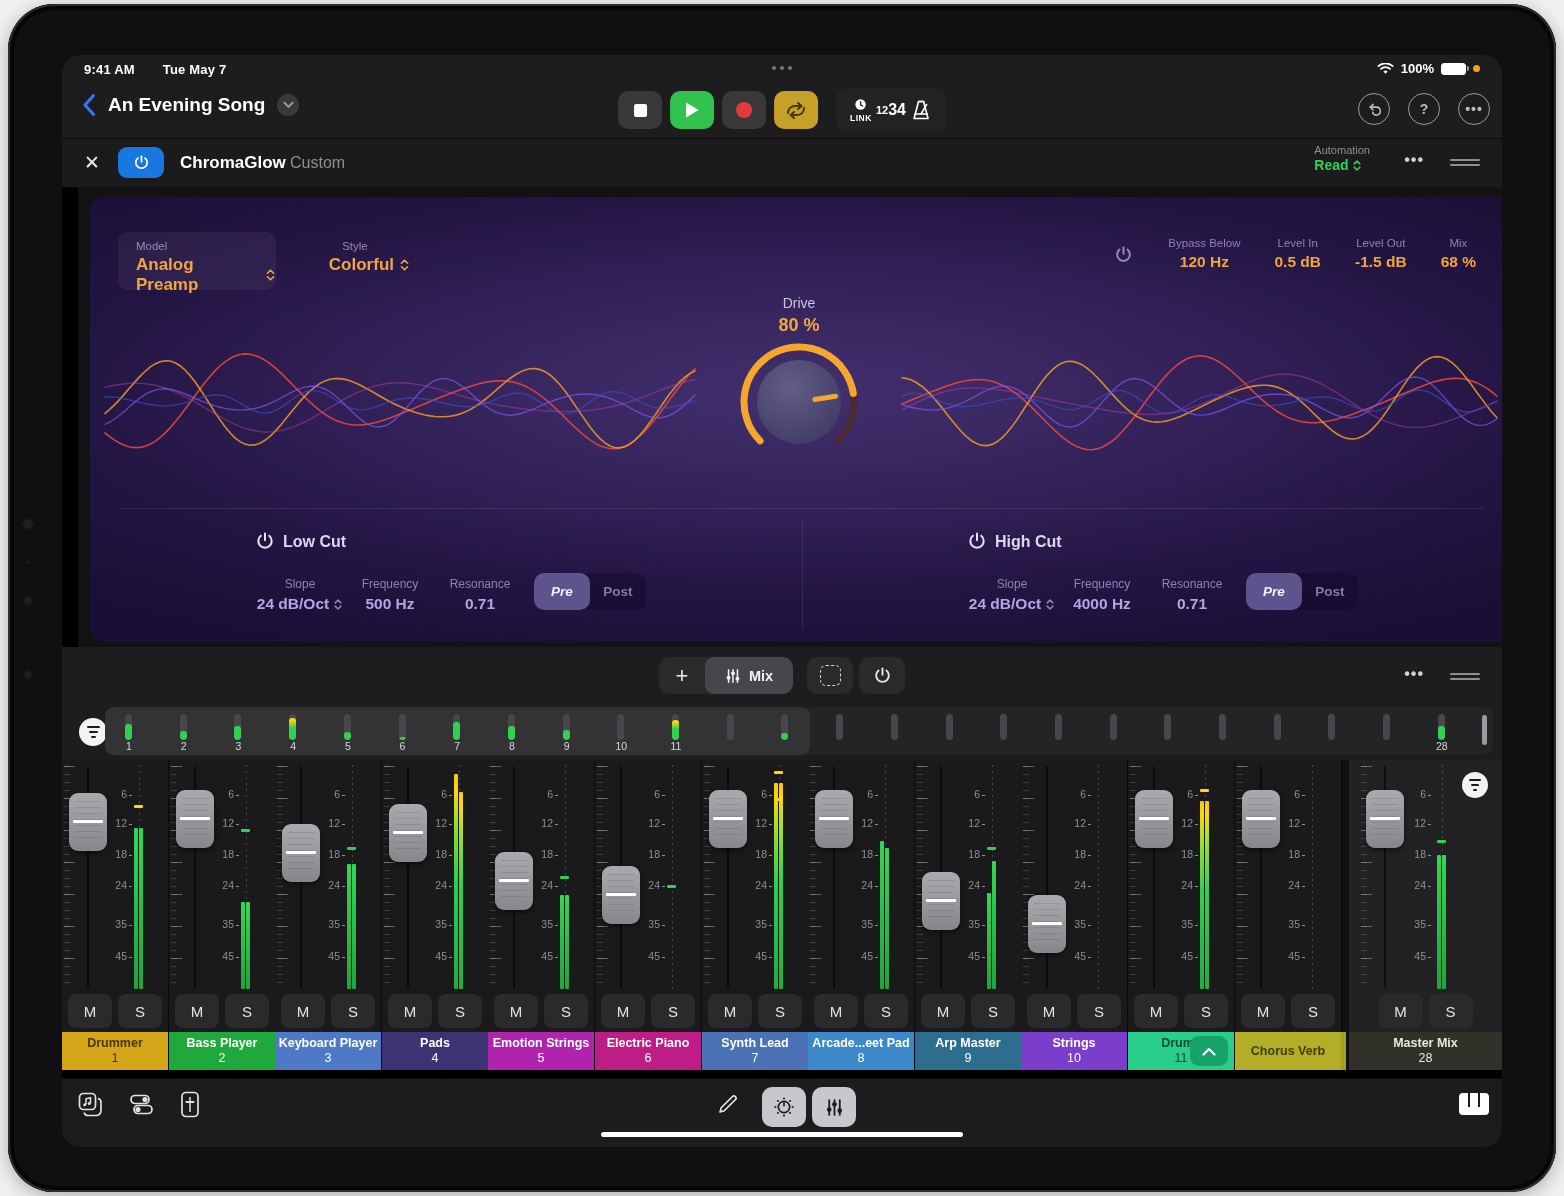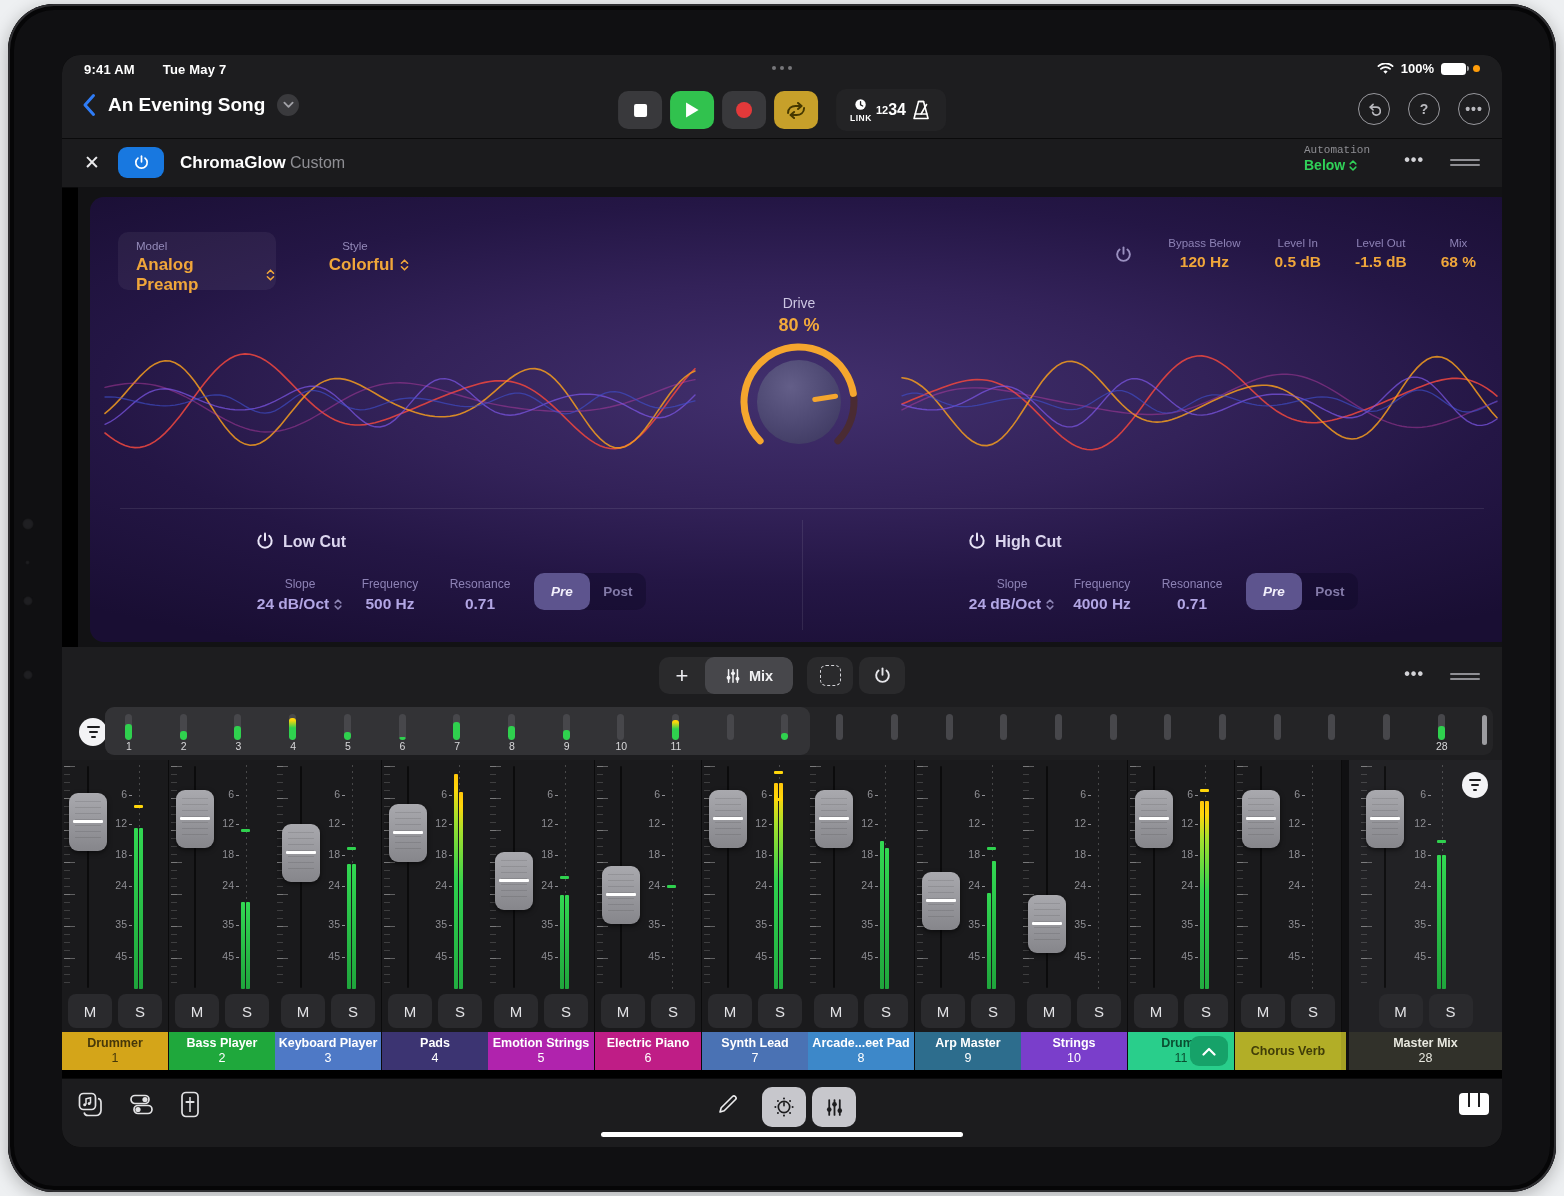--- a/index.html
+++ b/index.html
@@ -42,21 +42,21 @@
   .countin{color:#fff;font-weight:700;display:flex;align-items:flex-end;}
   .t-right{position:absolute;right:12px;top:10px;display:flex;align-items:center;gap:18px;}
   .circ{width:30px;height:30px;border-radius:50%;border:1.6px solid #98989d;color:#b9b9be;display:flex;align-items:center;justify-content:center;font-size:14px;font-weight:700;}
   
   .plug-head{position:absolute;left:0;top:83px;width:1440px;height:48px;background:#1b1b1d;border-top:1px solid #0a0a0b;border-bottom:1px solid #0a0a0b;}
   .ph-close{position:absolute;left:22px;top:12px;color:#ececee;font-size:19px;font-weight:400;}
   .ph-power{position:absolute;left:56px;top:8px;width:46px;height:31px;border-radius:9px;background:#1878e0;color:#fff;display:flex;align-items:center;justify-content:center;}
   .ph-title{position:absolute;left:118px;top:14px;font-size:17px;font-weight:700;color:#fff;}
   .ph-preset{position:absolute;left:228px;top:15px;font-size:16px;color:#8e8e93;}
   .auto-col{position:absolute;right:132px;top:5px;text-align:left;}
-  .auto-lbl{font-size:11px;color:#8e8e93;font-family:Liberation Mono, monospace;}
+  .auto-lbl{font-size:11px;color:#8e8e93;}
   .auto-val{font-size:14px;font-weight:700;color:#30d158;display:flex;align-items:center;gap:3px;margin-top:1px;}
   .ph-more{position:absolute;right:78px;top:12px;color:#d2d2d6;font-size:16px;letter-spacing:1px;font-weight:700;}
   .handle{position:absolute;width:30px;height:8px;}
   .handle i{display:block;height:2px;border-radius:2px;background:#8e8e93;margin-bottom:3px;}
   
   .plug-region{position:absolute;left:16px;top:132px;width:1440px;height:460px;background:#121214;}
   .panel{position:absolute;left:12px;top:10px;width:1424px;height:445px;border-radius:14px;overflow:hidden;
     background:radial-gradient(ellipse 75% 65% at 50% 44%, #42306e 0%, #332259 38%, #241645 66%, #190e33 100%);}
   .waves{position:absolute;left:0;top:0;}
   .model-box{position:absolute;left:28px;top:35px;width:158px;height:58px;border-radius:10px;background:rgba(255,255,255,.055);padding:8px 0 0 18px;box-sizing:border-box;}
@@ -274,21 +274,21 @@
       <span class="ph-power">
           <svg width="17" height="17" viewBox="0 0 24 24">
             <use href="#pw"></use>
           </svg>
         </span>
       <span class="ph-title">ChromaGlow</span>
       <span class="ph-preset">Custom</span>
       <div class="auto-col">
         <div class="auto-lbl">Automation</div>
         <div class="auto-val">
-            <span>Below</span>
+            <span>Read</span>
             <svg width="10" height="13" viewBox="0 0 12 16">
               <use href="#ud"></use>
             </svg>
           </div>
       </div>
       <span class="ph-more">•••</span>
       <span class="handle" style="right:22px;top:20px;">
           <i></i>
           <i></i>
         </span>

